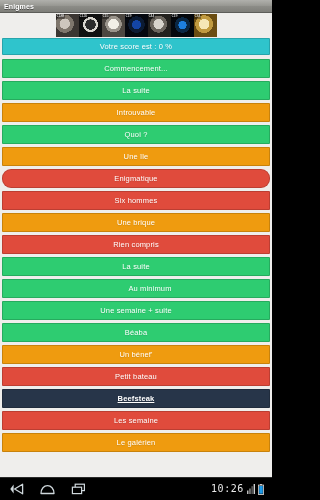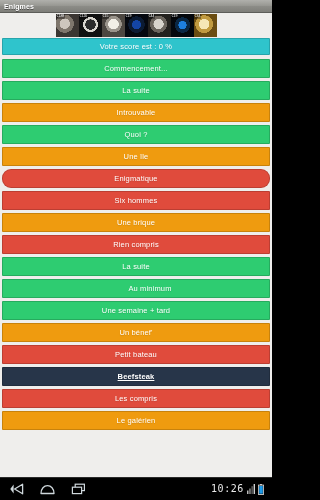--- a/index.html
+++ b/index.html
@@ -235,33 +235,36 @@
       <div class="row" style="background: rgb(224, 75, 60);">
         <span class="row-label">Rien compris</span>
       </div>
       <div class="row" style="background: rgb(46, 204, 113);">
         <span class="row-label">La suite</span>
       </div>
       <div class="row" style="background: rgb(46, 204, 113); padding-left: 28px;">
         <span class="row-label">Au minimum</span>
       </div>
       <div class="row" style="background: rgb(46, 204, 113);">
-        <span class="row-label">Une semaine + tard</span>
+        <span class="row-label">Une semaine + suite</span>
+      </div>
+      <div class="row" style="background: rgb(46, 204, 113);">
+        <span class="row-label">Béaba</span>
       </div>
       <div class="row" style="background: rgb(239, 155, 15);">
         <span class="row-label">Un bénef'</span>
       </div>
       <div class="row" style="background: rgb(224, 75, 60);">
         <span class="row-label">Petit bateau</span>
       </div>
       <div class="row bold" style="background: rgb(39, 53, 73);">
         <span class="row-label">Beefsteak</span>
       </div>
       <div class="row" style="background: rgb(224, 75, 60);">
-        <span class="row-label">Les compris</span>
+        <span class="row-label">Les semaine</span>
       </div>
       <div class="row" style="background: rgb(239, 155, 15);">
         <span class="row-label">Le galérien</span>
       </div>
     </div>
 
   <div class="navbar">
     <div class="nav-left">
       <div class="nav-btn">
         <svg width="15" height="12" viewBox="0 0 15 12">

